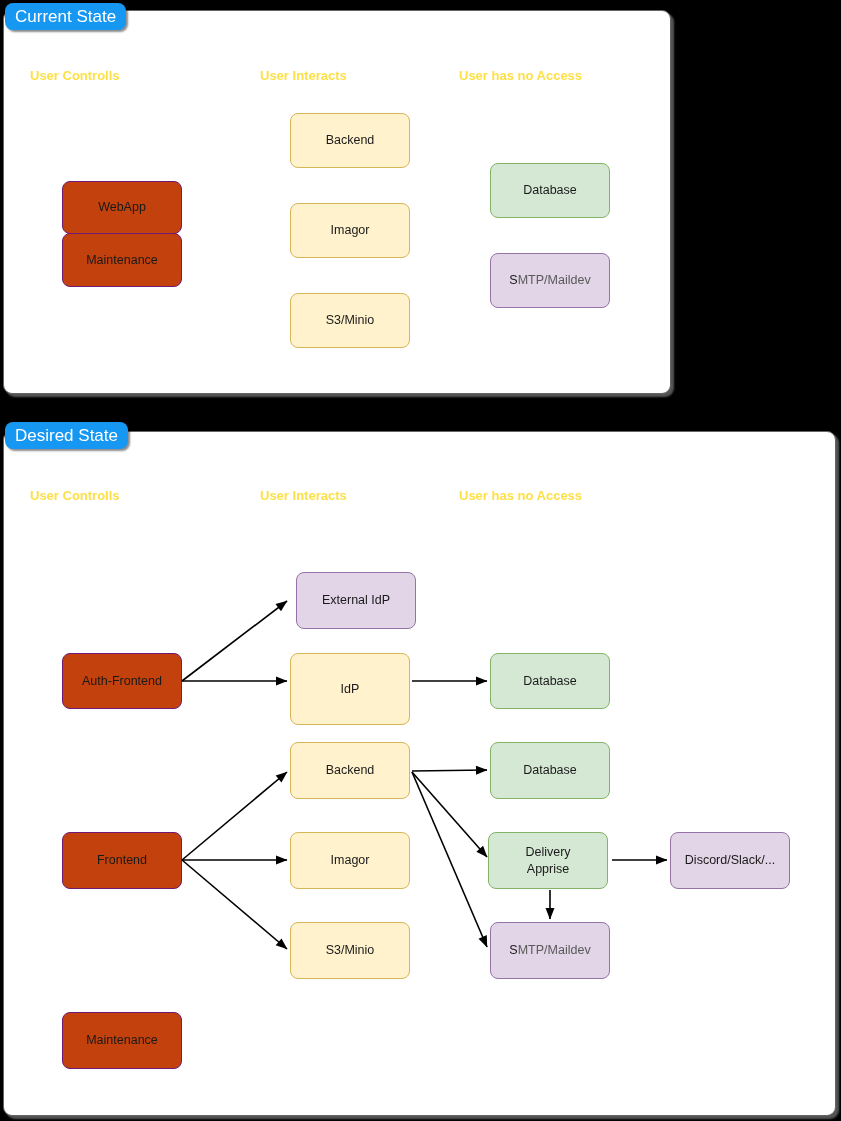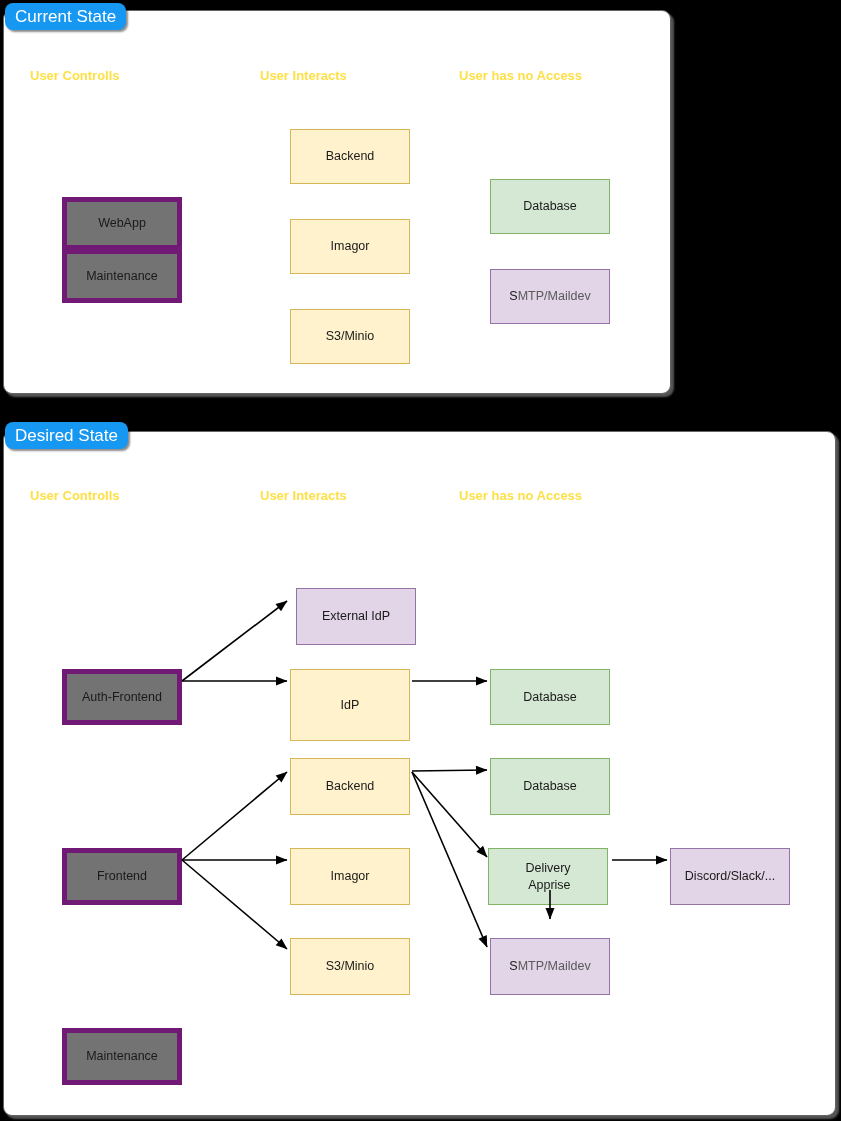--- a/index.html
+++ b/index.html
@@ -4,24 +4,24 @@
 <style>
   html,body{margin:0;padding:0;background:#000;}
   .stage{position:relative;width:841px;height:1121px;background:#000;overflow:hidden;
          font-family:"Liberation Sans","DejaVu Sans",sans-serif;}
   .panel{position:absolute;background:#fff;border:1px solid #646464;border-radius:9px;
          box-shadow:3px 3px 2px rgba(154,154,154,0.55);z-index:0;}
   .panel-label{position:absolute;background:#1697f2;color:#fff;font-size:17px;line-height:27px;
          padding:0 10px;border-radius:8px;z-index:4;box-shadow:2px 2px 2px rgba(0,0,0,0.45);}
   .col-header{position:absolute;width:180px;text-align:left;font-weight:bold;font-size:13px;
          color:#fde047;z-index:1;}
-  .node{position:absolute;box-sizing:border-box;border-radius:0;display:flex;align-items:center;
-         justify-content:center;text-align:right;font-size:12.5px;line-height:1.3;color:#1a1a1a;
-         white-space:pre-line;z-index:2;margin-top:16px;}
-  .c-red{background:#737373;border:5px solid #701a75;}
+  .node{position:absolute;box-sizing:border-box;border-radius:8px;display:flex;align-items:center;
+         justify-content:center;text-align:center;font-size:12.5px;line-height:1.3;color:#1a1a1a;
+         white-space:pre-line;z-index:2;}
+  .c-red{background:#c2410c;border:1px solid #701a75;}
   .c-yellow{background:#fff2cc;border:1px solid #d6b656;}
   .c-green{background:#d5e8d4;border:1px solid #82b366;}
   .c-purple{background:#e1d5e7;border:1px solid #9673a6;}
   #edges{position:absolute;left:0;top:0;z-index:3;pointer-events:none;}
   #edges line{stroke:#000;stroke-width:1.6;}
 </style>
 </head>
 <body>
 
 <div class="stage">

